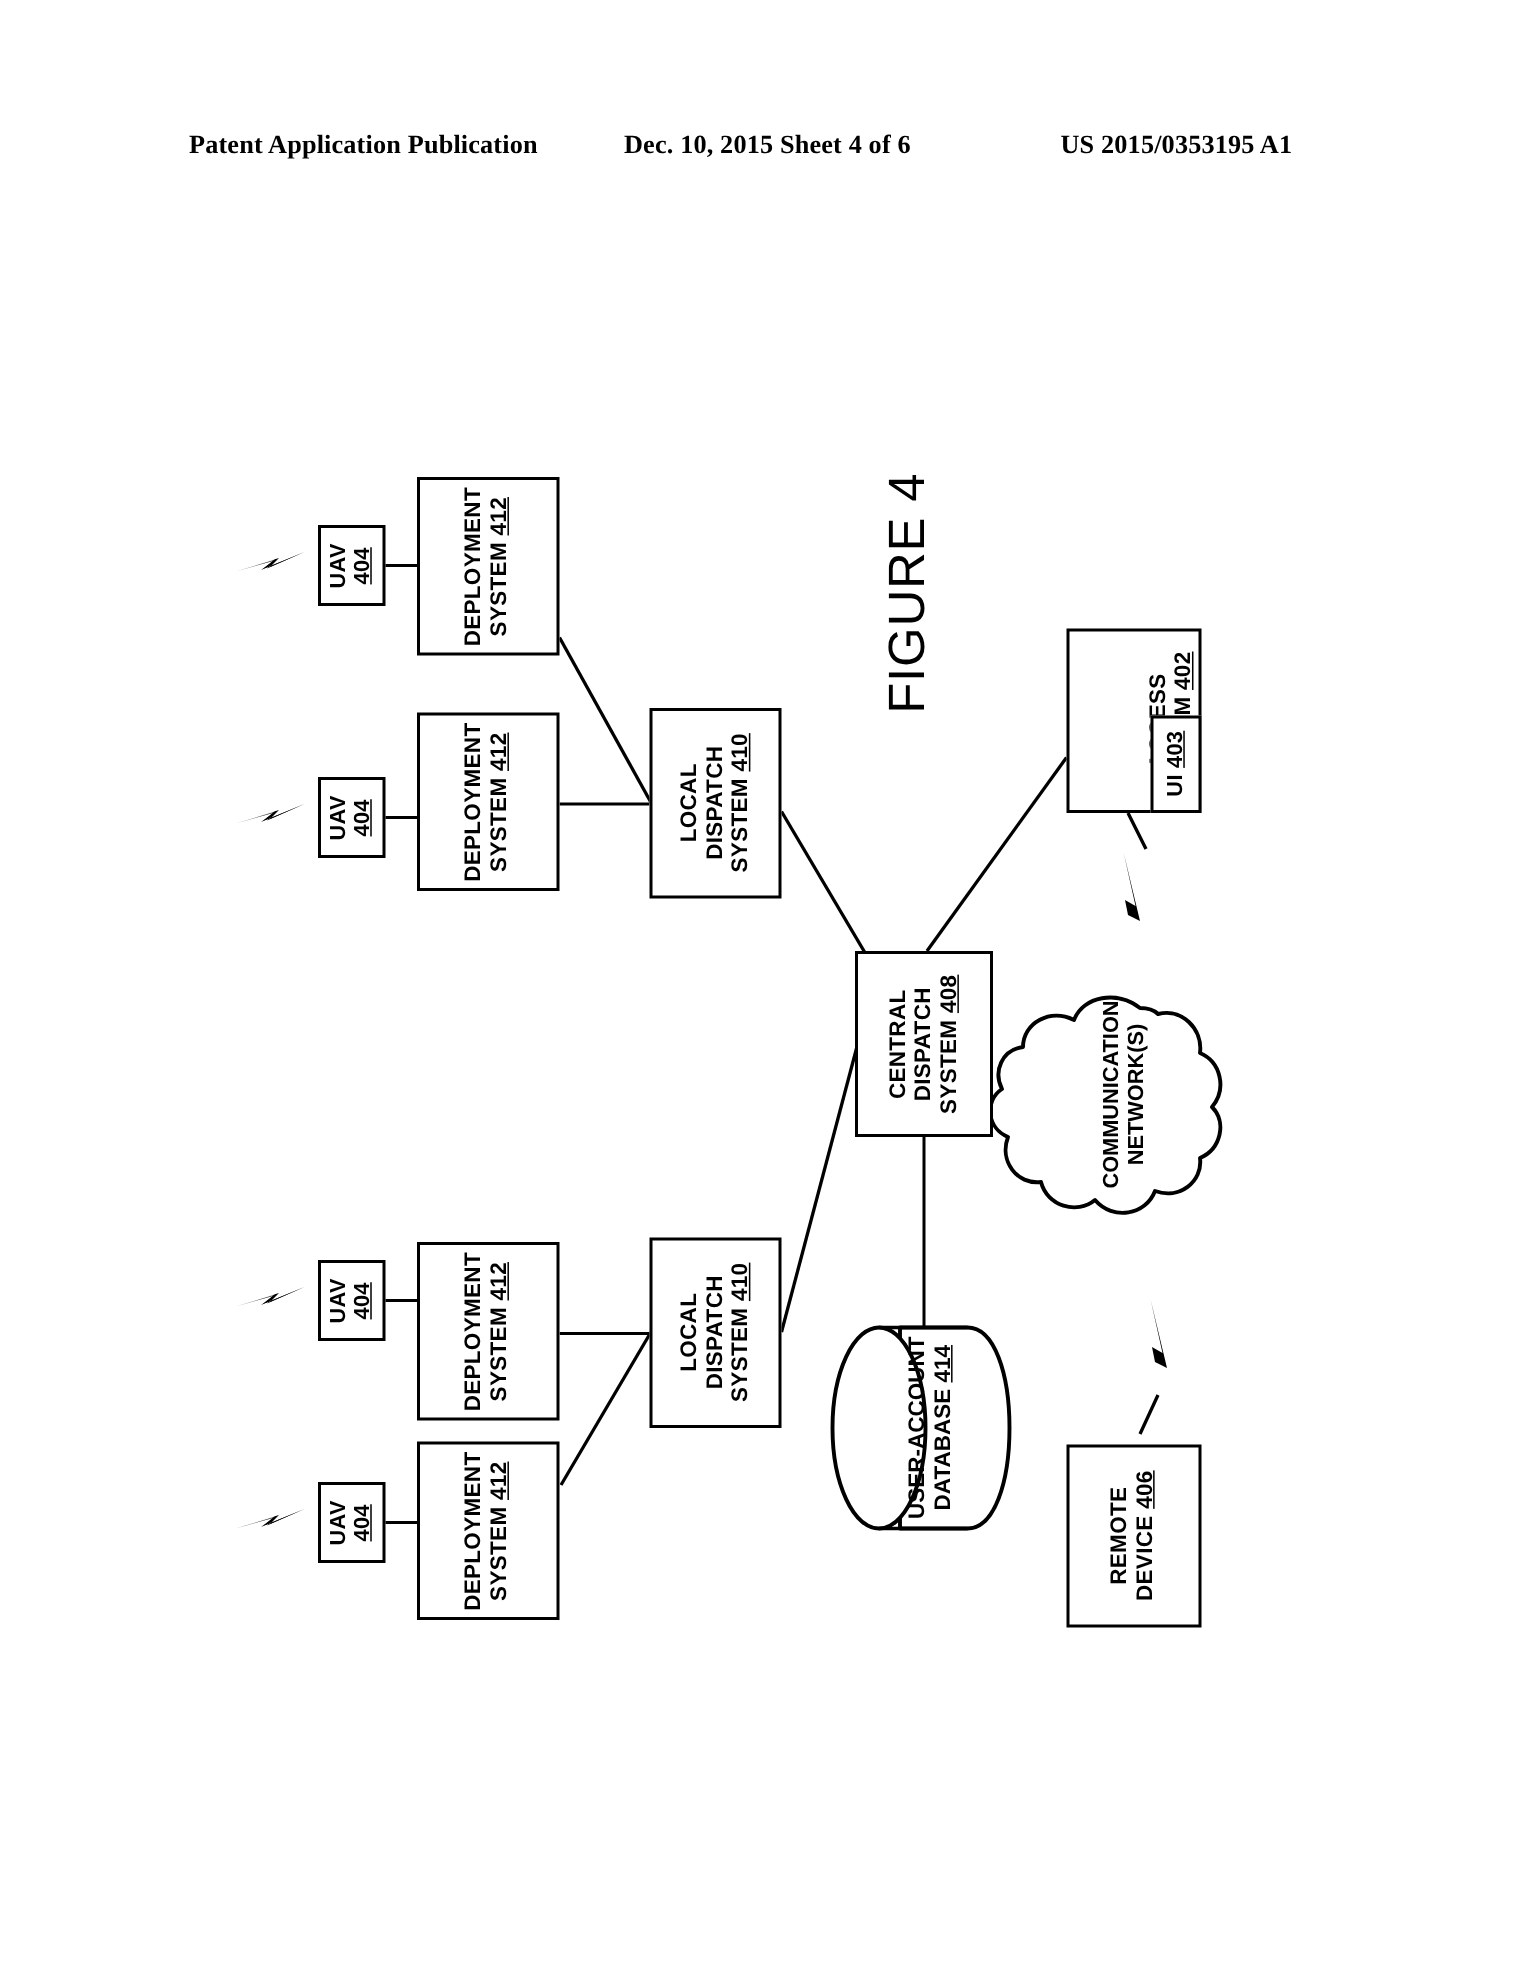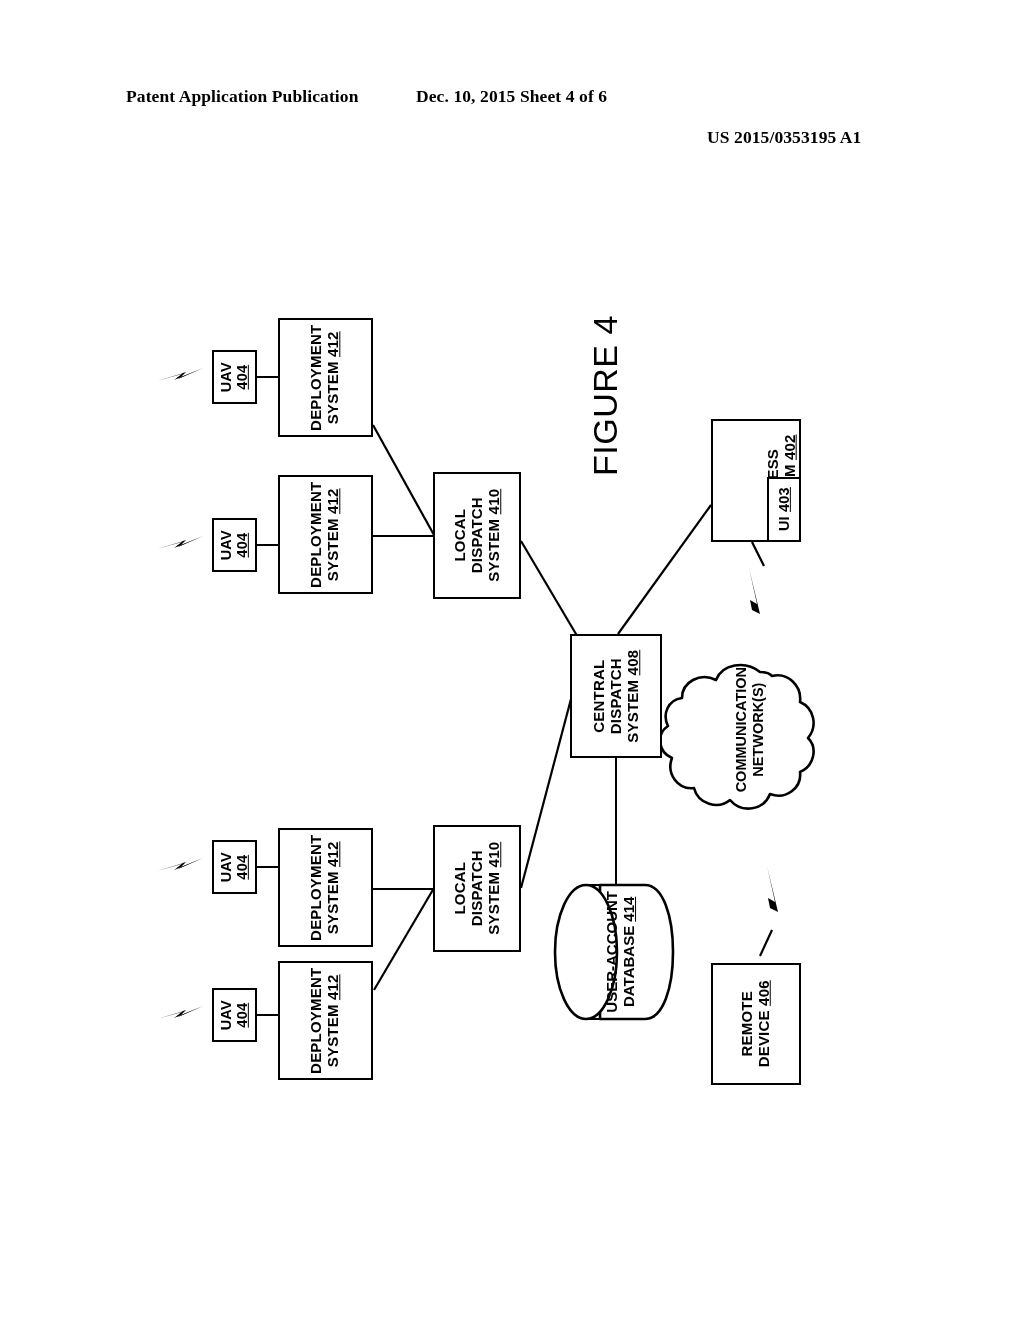--- a/index.html
+++ b/index.html
@@ -27,21 +27,21 @@
     width: 1024px;
     height: 30px;
     font-family: "Liberation Serif", serif;
     font-weight: bold;
     font-size: 17.5px;
     color: #000;
     white-space: nowrap;
   }
   #header .hdr-left   { position: absolute; left: 126px;  top: 0; letter-spacing: 0.1px; }
   #header .hdr-mid    { position: absolute; left: 416px;  top: 0; letter-spacing: 0.1px; }
-  #header .hdr-right  { position: absolute; left: 707px;  top: 0; letter-spacing: 0.1px; margin-top: 41px; }
+  #header .hdr-right  { position: absolute; left: 707px;  top: 0; letter-spacing: 0.1px; }
 
   
   .node {
     position: absolute;
     box-sizing: border-box;
     border: 2.4px solid #000;
     background: #fff;
     display: flex;
     align-items: center;
     justify-content: center;

